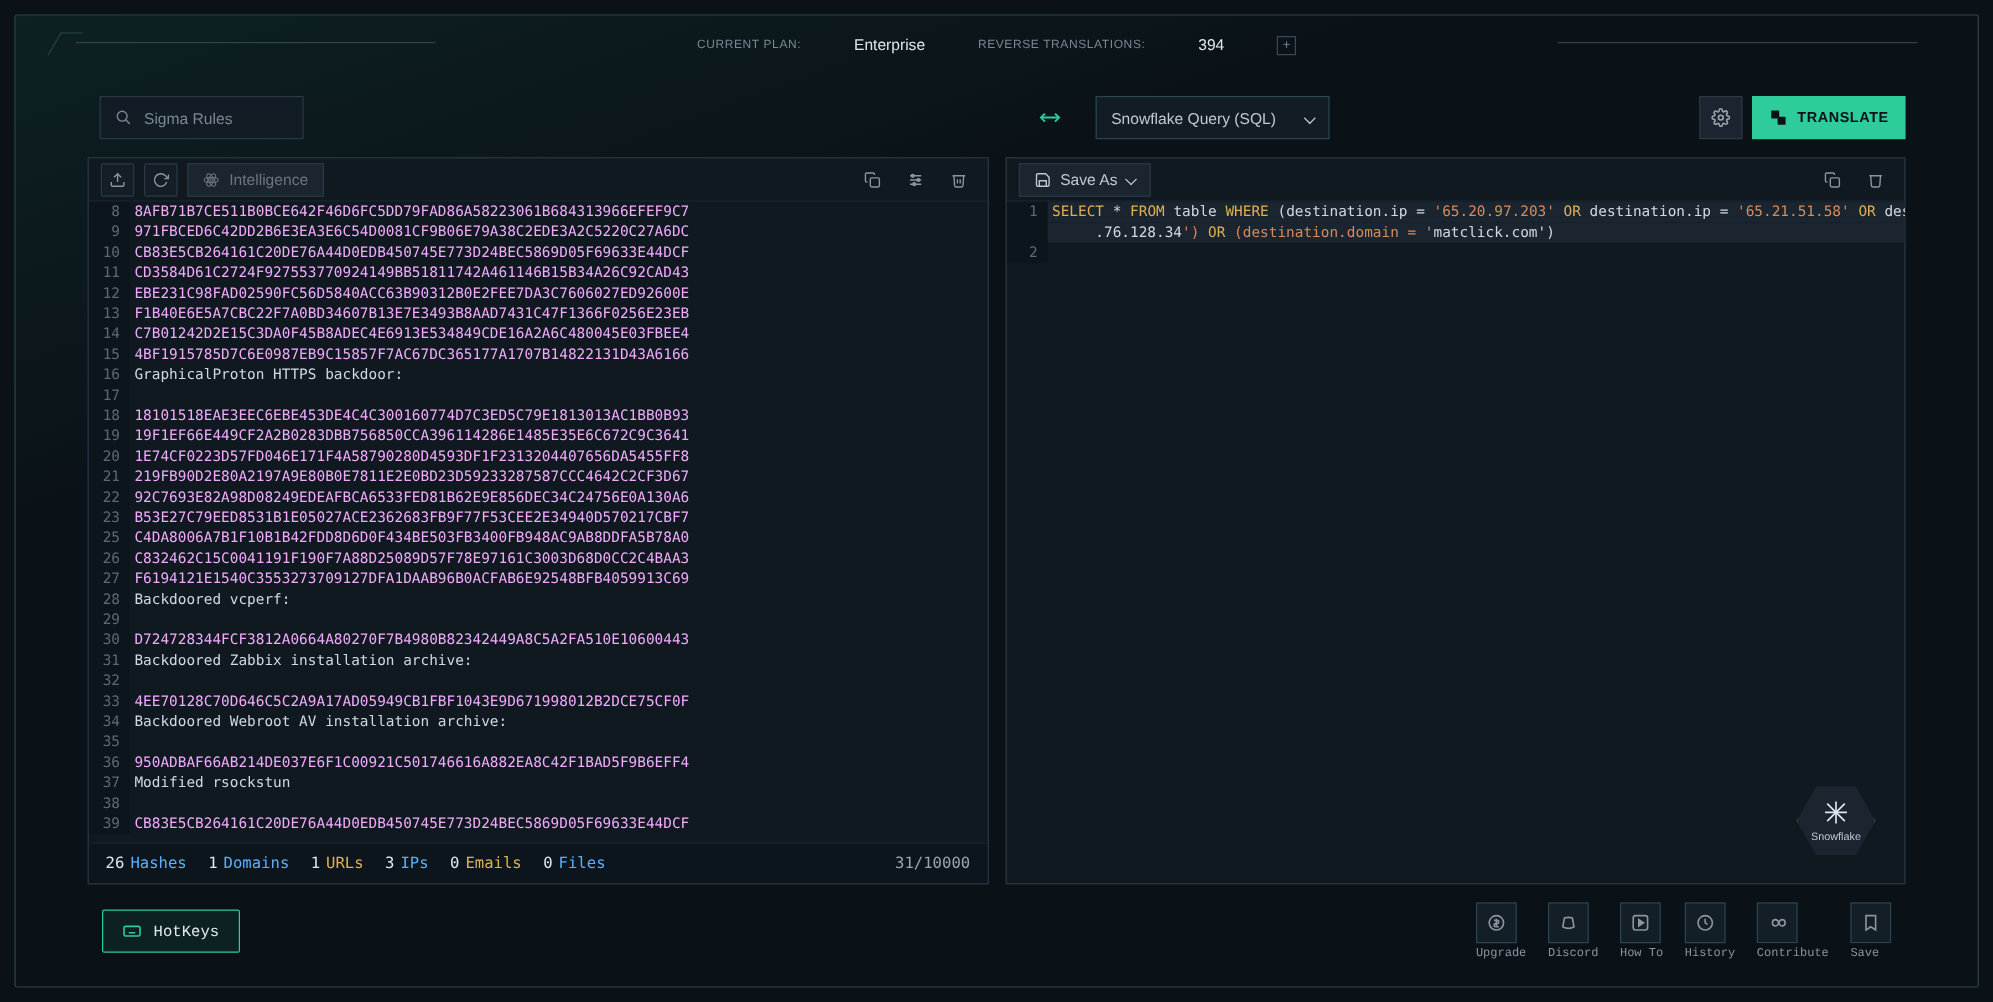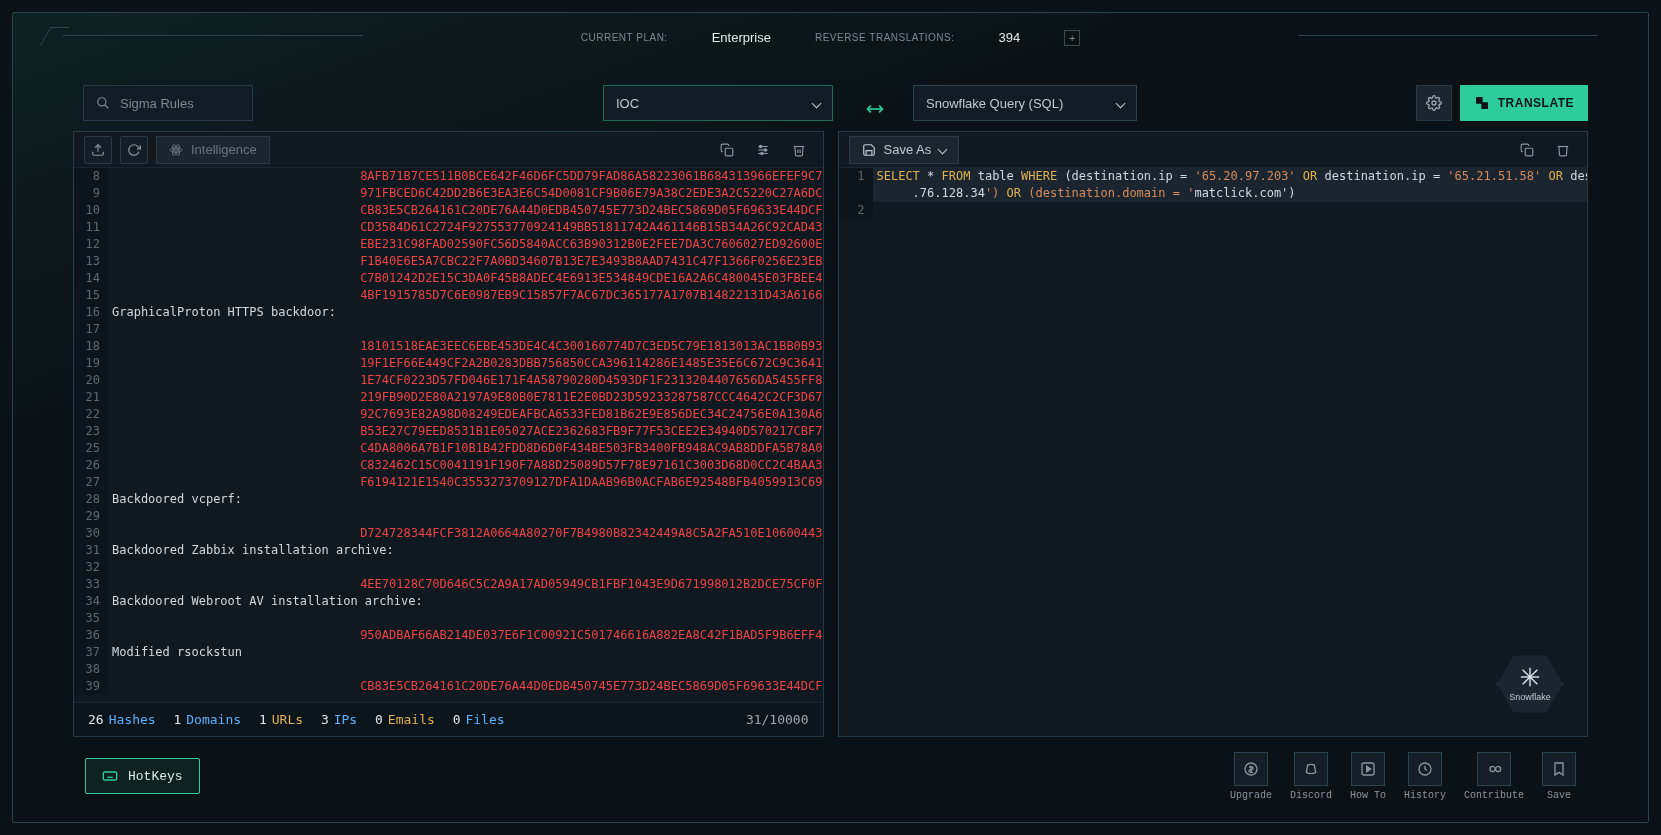--- a/index.html
+++ b/index.html
@@ -44,61 +44,61 @@
 .rev-label { color: #7a8895; letter-spacing: 0.5px; font-size:10px; }
 .rev-value { color: #e0e8ef; font-size:13px; }
 .plus-btn { width:16px; height:16px; border:1px solid #3a4a55; display:inline-flex; align-items:center; justify-content:center; color:#7a8895; cursor:pointer; font-size:11px; }
 .main-area {
   position: absolute;
   top: 62px;
   left: 60px;
   right: 60px;
   bottom: 85px;
 }
-.controls-row { display:flex; align-items:flex-end; gap:10px; height:46px;padding-left:10px; }
+.controls-row { display:flex; align-items:center; gap:10px; height:46px;padding-left:10px; }
 .search-box { width:170px; height:36px; border:1px solid #2a3a45; background:#121c24; display:flex; align-items:center; padding:0 12px; color:#7a8895; gap:10px; }
 .dd { height:36px; border:1px solid #2a4550; background:#121c24; display:flex; align-items:center; justify-content:space-between; padding:0 12px; color:#c0c8d0; cursor:pointer; }
 .dd.source { width:230px; border-color:#1e6a5a; margin-left:auto; margin-right:0; position:absolute; left:530px;}
-.dd.target { width:224px; position:absolute; left:840px; }
+.dd.target { width:195px; position:absolute; left:840px; }
 .swap-icon { position:absolute; left:790px; width:24px; height:24px; color:#2ecc9a; cursor:pointer; display:flex; align-items:center; justify-content:center; }
 .right-actions { margin-left:auto; display:flex; gap:8px; }
 .icon-btn { width:36px; height:36px; border:1px solid #2a3a45; background:#1a2530; display:flex; align-items:center; justify-content:center; cursor:pointer; color:#9aa5b0; }
 .translate-btn { height:36px; padding:0 14px; background:#2ecc9a; color:#0a1218; font-weight:600; display:flex; align-items:center; gap:8px; cursor:pointer; font-size:12px; letter-spacing:0.5px; }
 .panes { position:absolute; top:56px; left:0; right:0; bottom:0; display:flex; gap:14px; }
 .pane { flex:1; border:1px solid #2a3a45; background:#101820; display:flex; flex-direction:column; overflow:hidden; }
 .pane-toolbar { height:36px; display:flex; align-items:center; padding:0 10px; gap:8px; border-bottom:1px solid #1a2530; }
 .tb-btn { width:28px; height:28px; display:flex; align-items:center; justify-content:center; cursor:pointer; color:#8a95a0; border:1px solid #2a3a45; background:#141e27; border-radius:2px; }
 .tb-btn.nobord { border:none; background:transparent; }
 .intel-btn { height:28px; padding:0 12px; border:1px solid #2a3a45; background:#1a2530; color:#6a7580; display:flex; align-items:center; gap:8px; cursor:pointer; }
 .saveas-btn { height:28px; padding:0 12px; border:1px solid #2a3a45; background:#1a2530; color:#c0c8d0; display:flex; align-items:center; gap:8px; cursor:pointer; }
 .spacer { flex:1; }
 .editor { flex:1; overflow:auto; font-family:'Consolas','Monaco',monospace; font-size:12px; line-height:17px; position:relative; }
 .editor::-webkit-scrollbar { width:8px; }
 .editor::-webkit-scrollbar-thumb { background:#2a3a45; }
 .code-row { display:flex; }
 .gutter { width:34px; text-align:right; padding-right:8px; color:#5a6a75; background:#0d151c; flex-shrink:0; user-select:none; }
 .code-text { flex:1; color:#d0d8e0; white-space:pre; padding-left:4px; }
-.c-hash { color:#ef4444;text-align:right; }
+.c-hash { color:#f0abfc; }
 .c-comment { color:#d0d8e0; }
 .c-kw { color:#e0b050; }
 .c-str { color:#d88a5a; }
 .out-line1 { background:#1a2530; }
 .status-bar { height:34px; border-top:1px solid #1a2530; display:flex; align-items:center; padding:0 14px; gap:5px; font-size:13px; background:#0d151c; font-family:'Consolas','Monaco',monospace; }
 .st-num { color:#e0e8ef; }
 .st-hash { color:#5ab0ff; }
 .st-dom { color:#5ab0ff; }
 .st-url { color:#e0b050; }
 .st-ip { color:#5ab0ff; }
 .st-email { color:#e0b050; }
 .st-file { color:#5ab0ff; }
 .st-right { margin-left:auto; color:#9aa5b0; }
 .footer { position:absolute; bottom:18px; left:72px; right:72px; height:56px; display:flex; align-items:center;font-family:Liberation Mono, monospace; }
 .hotkeys-btn { height:36px; padding:0 16px; border:1px solid #2ecc9a; background:rgba(46,204,154,0.08); color:#e0e8ef; display:flex; align-items:center; gap:10px; cursor:pointer; border-radius:2px; }
 .footer-actions { margin-left:auto; display:flex; gap:18px; }
-.fa-item { display:flex; flex-direction:column; align-items:center; gap:4px; cursor:pointer; color:#8a95a0; }
+.fa-item { display:flex; flex-direction:column; gap:4px; cursor:pointer; color:#8a95a0; }
 .fa-icon { width:34px; height:34px; border:1px solid #2a4550; display:flex; align-items:center; justify-content:center; transform:rotate(0deg); background:#141e27; position:relative; }
 .fa-icon::before { content:''; position:absolute; inset:-1px; border:1px solid #2a4550; clip-path: polygon(25% 5%, 75% 5%, 95% 50%, 75% 95%, 25% 95%, 5% 50%); }
 .fa-icon svg { position:relative; z-index:1; }
 .fa-label { font-size:10px; }
 .corner-badge { position:absolute; right:85px; bottom:105px; width:66px; height:66px; display:flex; flex-direction:column; align-items:center; justify-content:center; color:#c0c8d0; }
 .corner-badge .hex { position:absolute; inset:0; border:1px solid #3a5060; clip-path: polygon(25% 6.7%, 75% 6.7%, 100% 50%, 75% 93.3%, 25% 93.3%, 0% 50%); background:#1a2530; }
 .corner-badge span { position:relative; font-size:9px; margin-top:4px; }
 .chev { border-style:solid; border-width:0 1.5px 1.5px 0; display:inline-block; padding:3px; transform:rotate(45deg); color:inherit; border-color:currentColor; }
 </style>
 </head>
@@ -116,24 +116,20 @@
   </div>
 
   <div class="main-area">
     <div class="controls-row">
       <div class="search-box">
         <svg width="14" height="14" viewBox="0 0 24 24" fill="none" stroke="currentColor" stroke-width="2">
             <circle cx="10" cy="10" r="7"></circle>
             <line x1="21" y1="21" x2="15" y2="15"></line>
           </svg>
         <span>Sigma Rules</span>
-      </div>
-      <div class="dd source">
-        <span>IOC</span>
-        <span class="chev"></span>
       </div>
       <div class="swap-icon">
         <svg width="20" height="20" viewBox="0 0 24 24" fill="none" stroke="currentColor" stroke-width="2">
             <path d="M7 16l-4-4 4-4"></path>
             <path d="M3 12h18"></path>
             <path d="M17 8l4 4-4 4"></path>
           </svg>
       </div>
       <div class="dd target">
         <span>Snowflake Query (SQL)</span>

